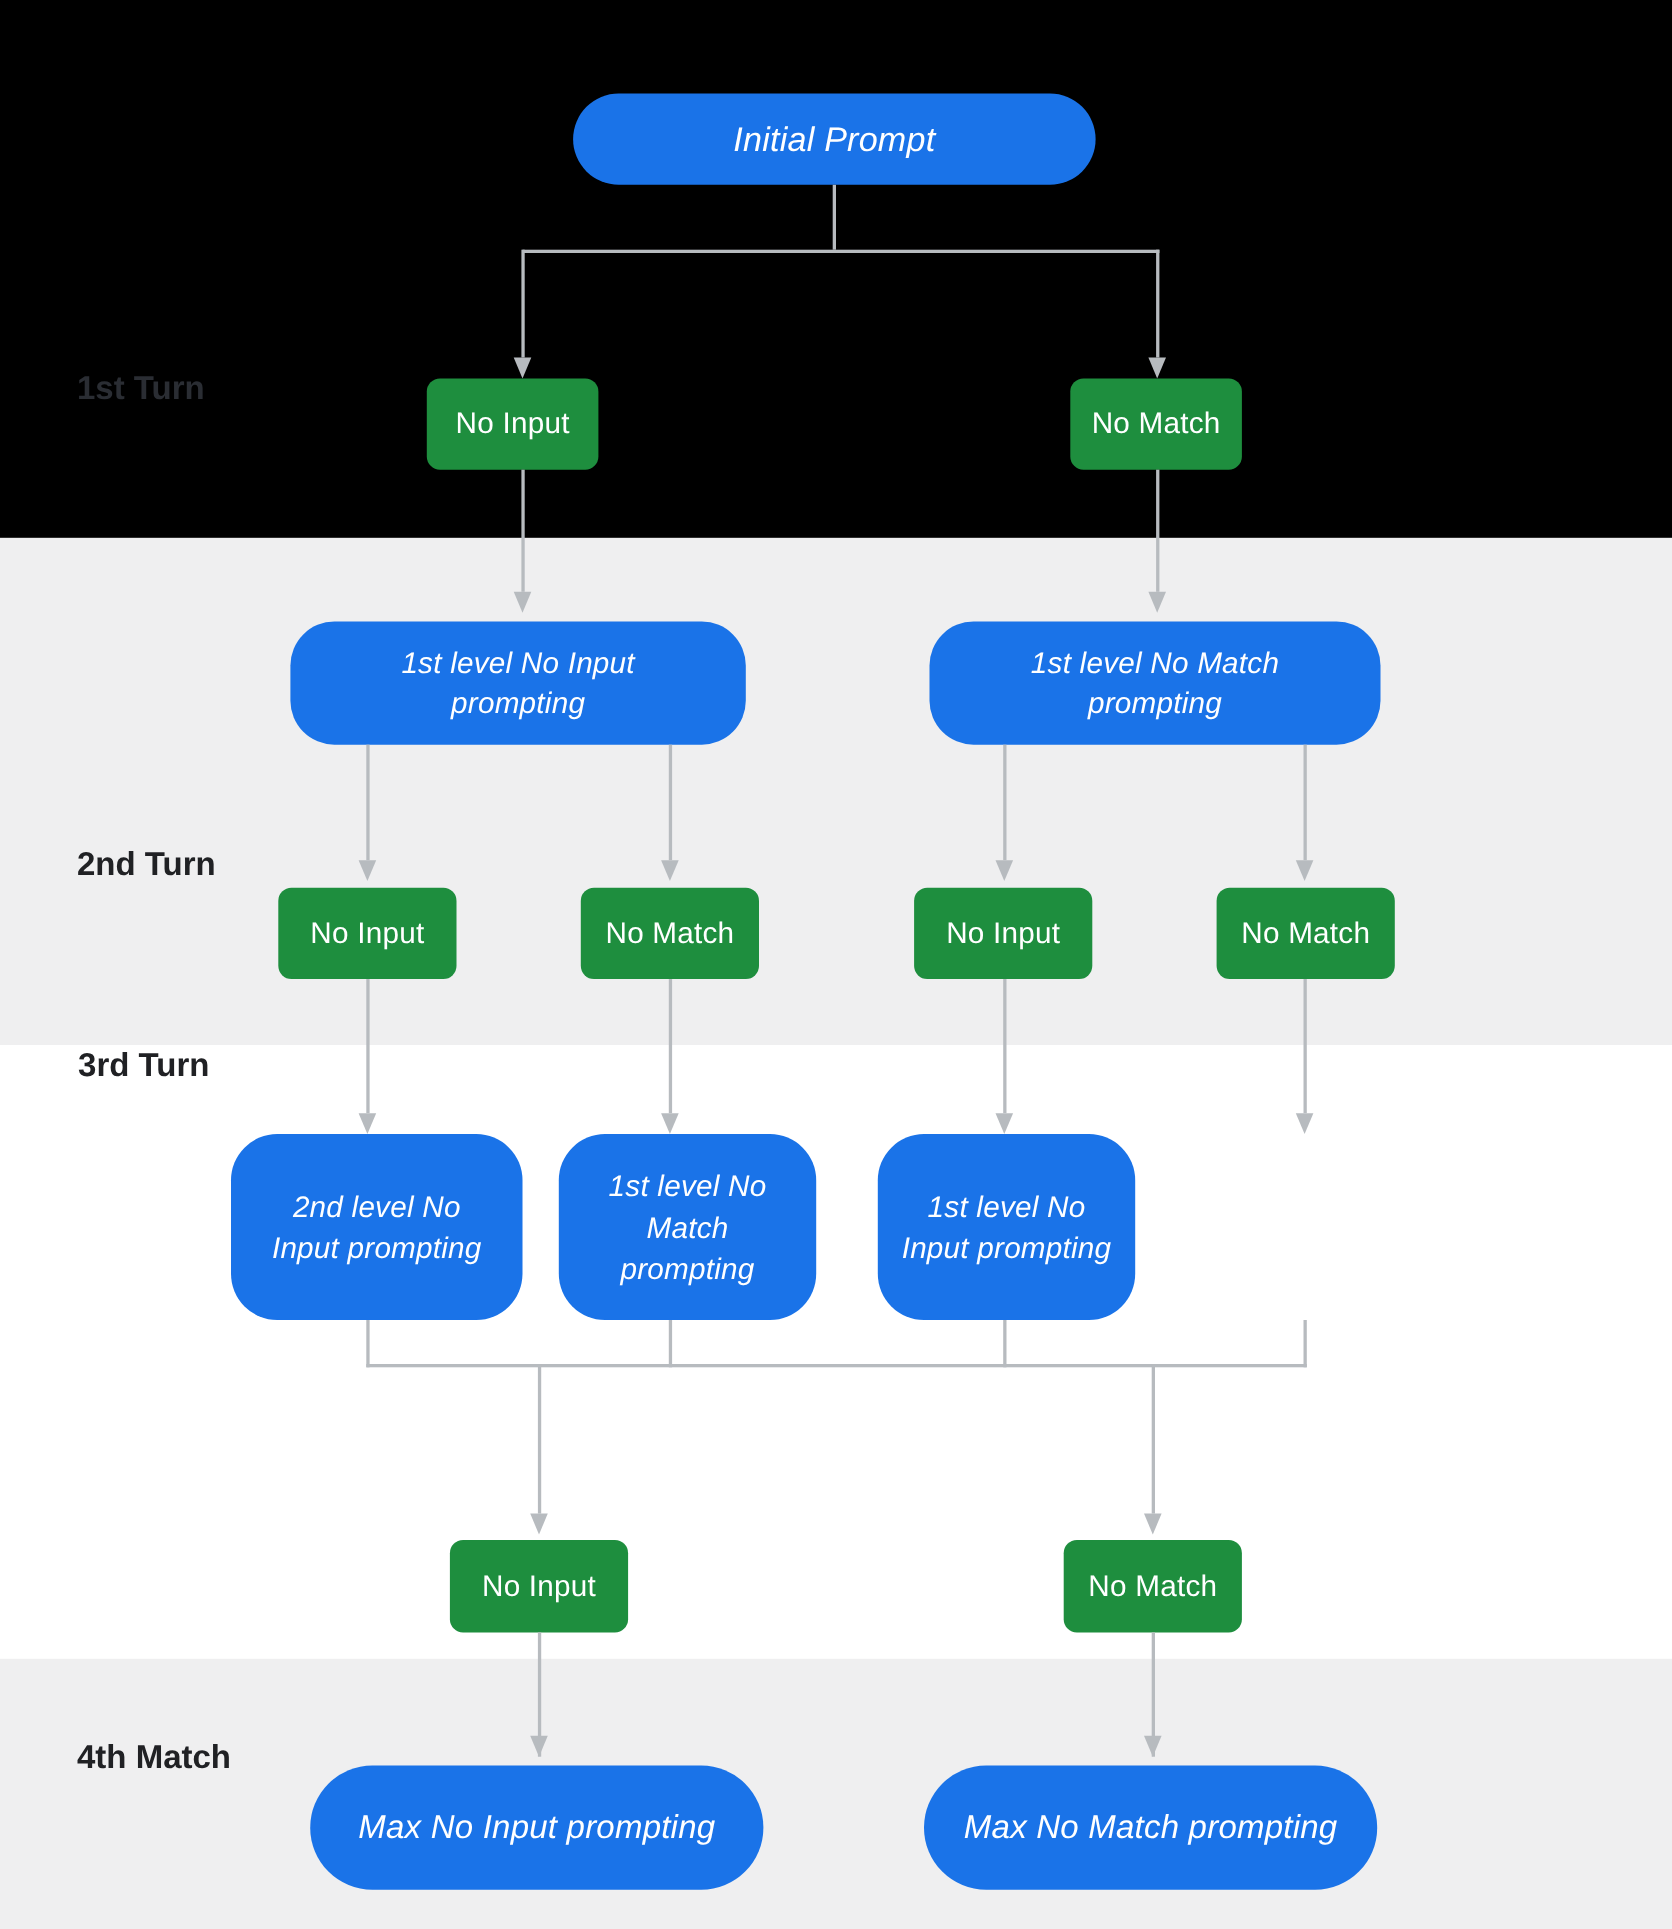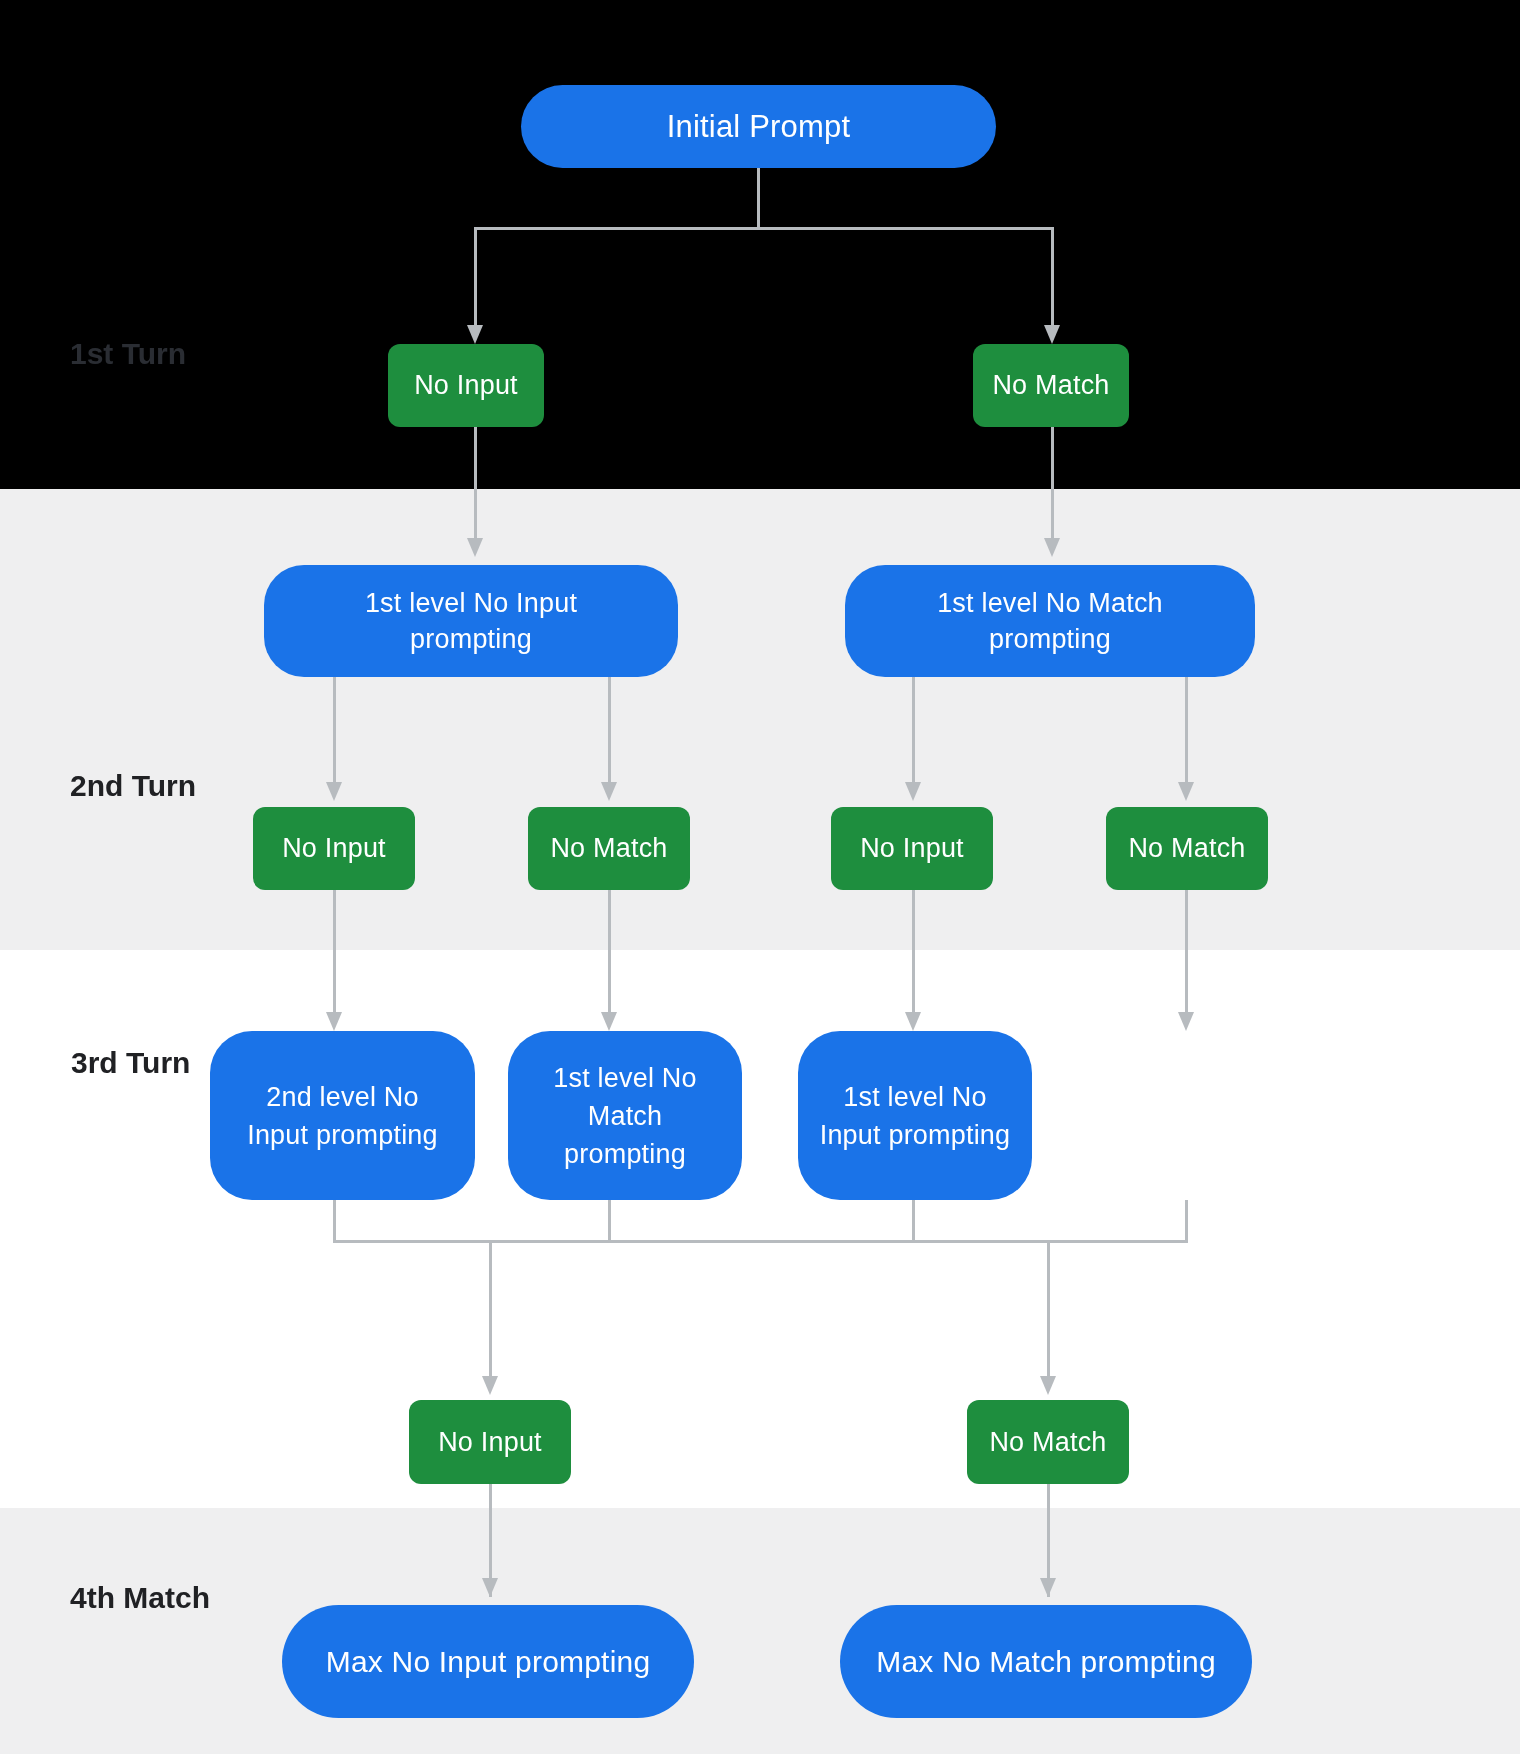--- a/index.html
+++ b/index.html
@@ -23,21 +23,21 @@
   .band.white{background:var(--band-white);}
   .turn-label{
     position:absolute;font-size:30px;line-height:34px;font-weight:700;
     color:var(--label-light-band);white-space:nowrap;
   }
   .turn-label.on-dark{color:var(--label-dark-band);}
   .node{
     position:absolute;display:flex;align-items:center;justify-content:center;
     text-align:center;color:#ffffff;font-weight:500;letter-spacing:.2px;
   }
-  .prompt{background:var(--prompt-blue);}
+  .prompt{background:var(--prompt-blue);font-style:italic;}
   .pill{border-radius:999px;font-size:31px;}
   .round40{border-radius:40px;font-size:27px;line-height:36px;}
   .round42{border-radius:42px;font-size:27px;line-height:38px;}
   .event{background:var(--event-green);border-radius:12px;font-size:27px;}
   .line{position:absolute;background:var(--connector);}
   .vline{width:3px;}
   .hline{height:3px;}
   .arrow-down{
     position:absolute;width:0;height:0;
     border-left:8px solid transparent;border-right:8px solid transparent;
@@ -51,21 +51,21 @@
 
 <div id="canvas">
 
   <div class="band dark" style="top:0;height:489px"></div>
   <div class="band gray" style="top:489px;height:461px"></div>
   <div class="band white" style="top:950px;height:558px"></div>
   <div class="band gray" style="top:1508px;height:246px"></div>
 
   <div class="turn-label on-dark" style="left:70px;top:337px">1st Turn</div>
   <div class="turn-label" style="left:70px;top:769px">2nd Turn</div>
-  <div class="turn-label" style="left:71px;top:1046px">3rd Turn</div>
+  <div class="turn-label" style="left:71px;top:952px">3rd Turn</div>
   <div class="turn-label" style="left:70px;top:1581px">4th Match</div>
 
   <div class="node prompt pill" style="left:521px;top:85px;width:475px;height:83px">Initial Prompt</div>
 
   <div class="line vline" style="left:757px;top:168px;height:59px"></div>
   <div class="line hline" style="left:475px;top:227px;width:579px"></div>
   <div class="line vline" style="left:474px;top:227px;height:98px"></div>
   <div class="arrow-down" style="left:467px;top:325px"></div>
   <div class="line vline" style="left:1051px;top:227px;height:98px"></div>
   <div class="arrow-down" style="left:1044px;top:325px"></div>

